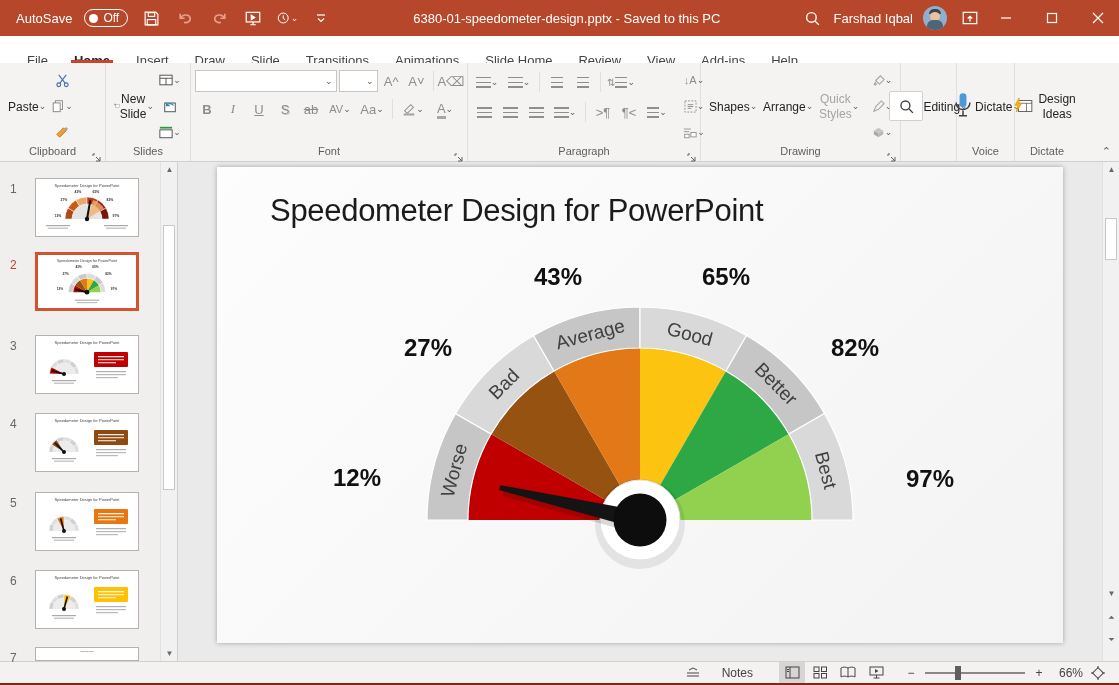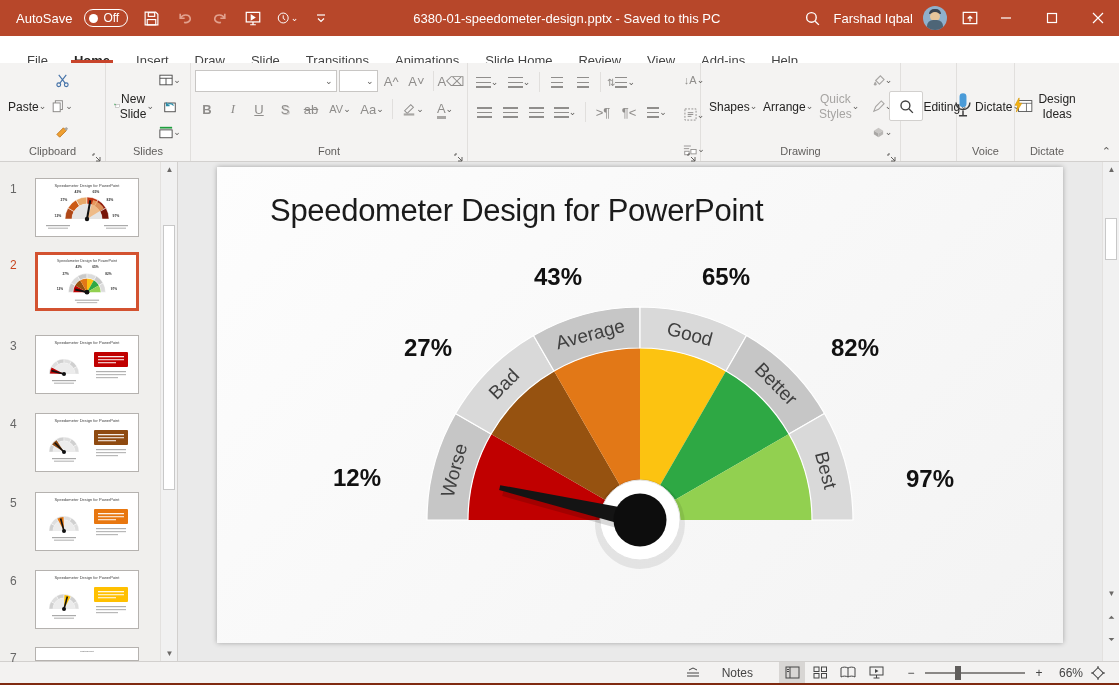--- a/index.html
+++ b/index.html
@@ -417,20 +417,21 @@
         <span class="smbtn" style="width:34px;">
           <svg width="14" height="13" viewBox="0 0 16 14">
               <path d="M1 3h8M1 6h6" stroke="#8f8d8b"></path>
               <rect x="9" y="7" width="6" height="5" fill="#fff" stroke="#8f8d8b"></rect>
               <rect x="2" y="9" width="5" height="4" fill="#fff" stroke="#8f8d8b"></rect>
             </svg>
             <span class="chev">⌄</span>
         </span>
       </div>
     </div>
+    <div class="rg-label">Paragraph</div>
     <span class="dlauncher"><svg width="9" height="9" viewBox="0 0 9 9">
           <path d="M1 1v2M1 1h2M8 8L4 4M8 4v4H4" fill="none" stroke="#605e5c"></path>
         </svg></span>
   </div>
 
   <div class="rgroup" style="width:200px;">
     <div class="rg-content" style="gap:2px;">
       <div class="bigbtn" style="width:52px;">
         <svg width="26" height="26" viewBox="0 0 22 22">
             <rect x="2" y="2" width="11" height="11" fill="#9dc3e6" stroke="#5b9bd5"></rect>

